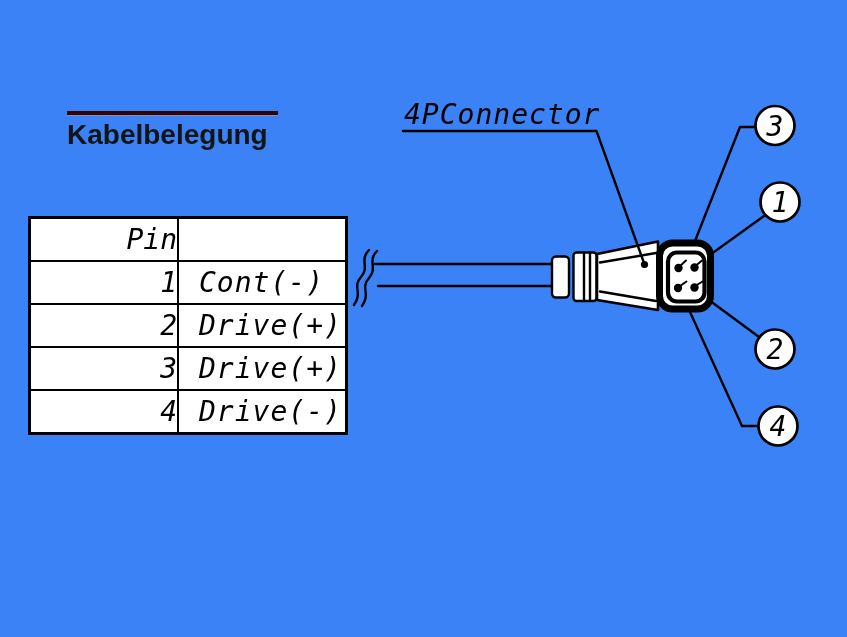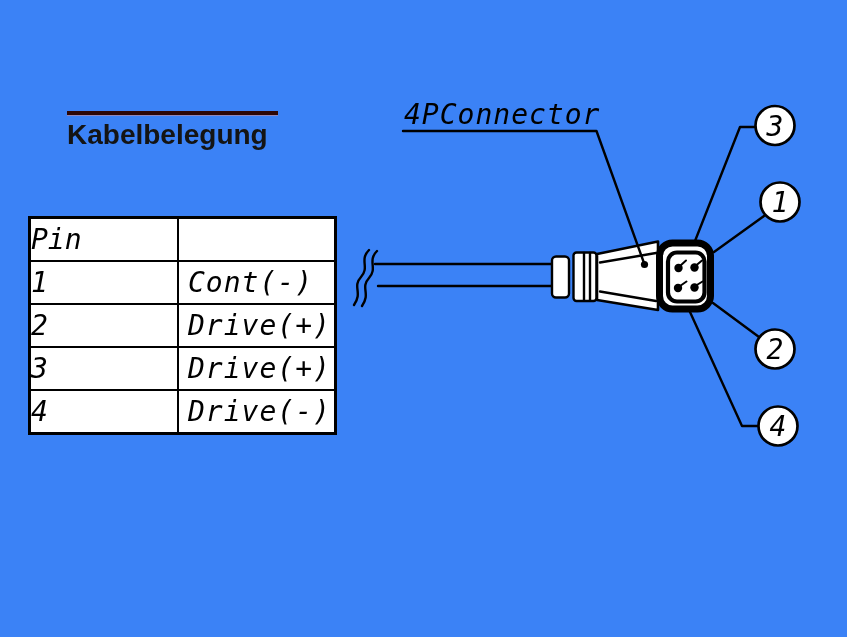--- a/index.html
+++ b/index.html
@@ -33,22 +33,22 @@
   }
   table.pin-table th, table.pin-table td{
     border:2px solid #000;
     height:41px;
     font-size:28px;
     font-style:italic;
     font-weight:normal;
     padding:0;
     white-space:nowrap;
   }
-  table.pin-table .c1{width:146px;text-align:left;}
-  table.pin-table .c2{width:146px;text-align:left;padding-left:9px;letter-spacing:1px;}
+  table.pin-table .c1{width:146px;text-align:right;}
+  table.pin-table .c2{width:146px;text-align:left;padding-left:20px;letter-spacing:1px;}
   
   svg.diagram{position:absolute;left:0;top:0;}
   .cad-text{
     font-family:"DejaVu Sans Mono", monospace;
     font-style:italic;
     fill:#000;
   }
 </style>
 </head>
 <body>

